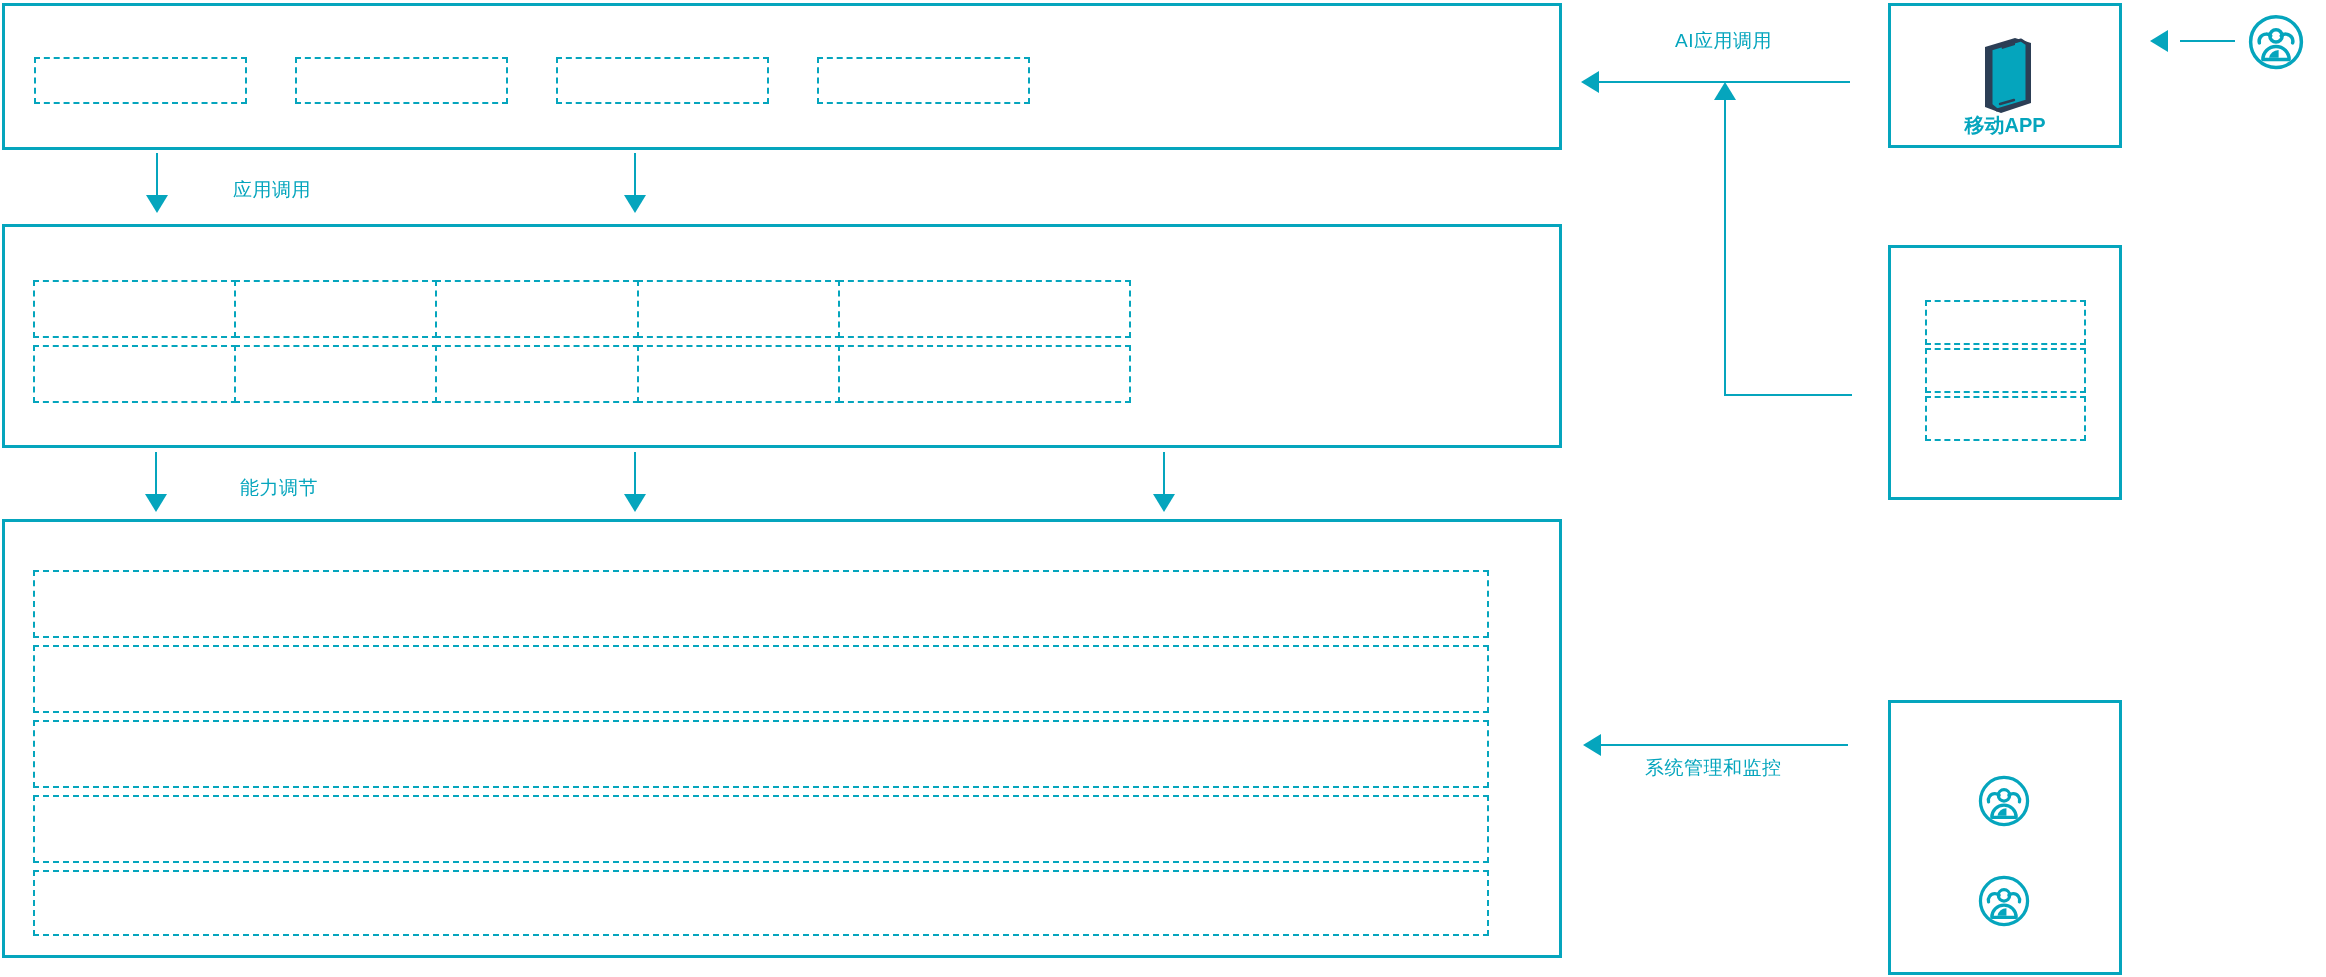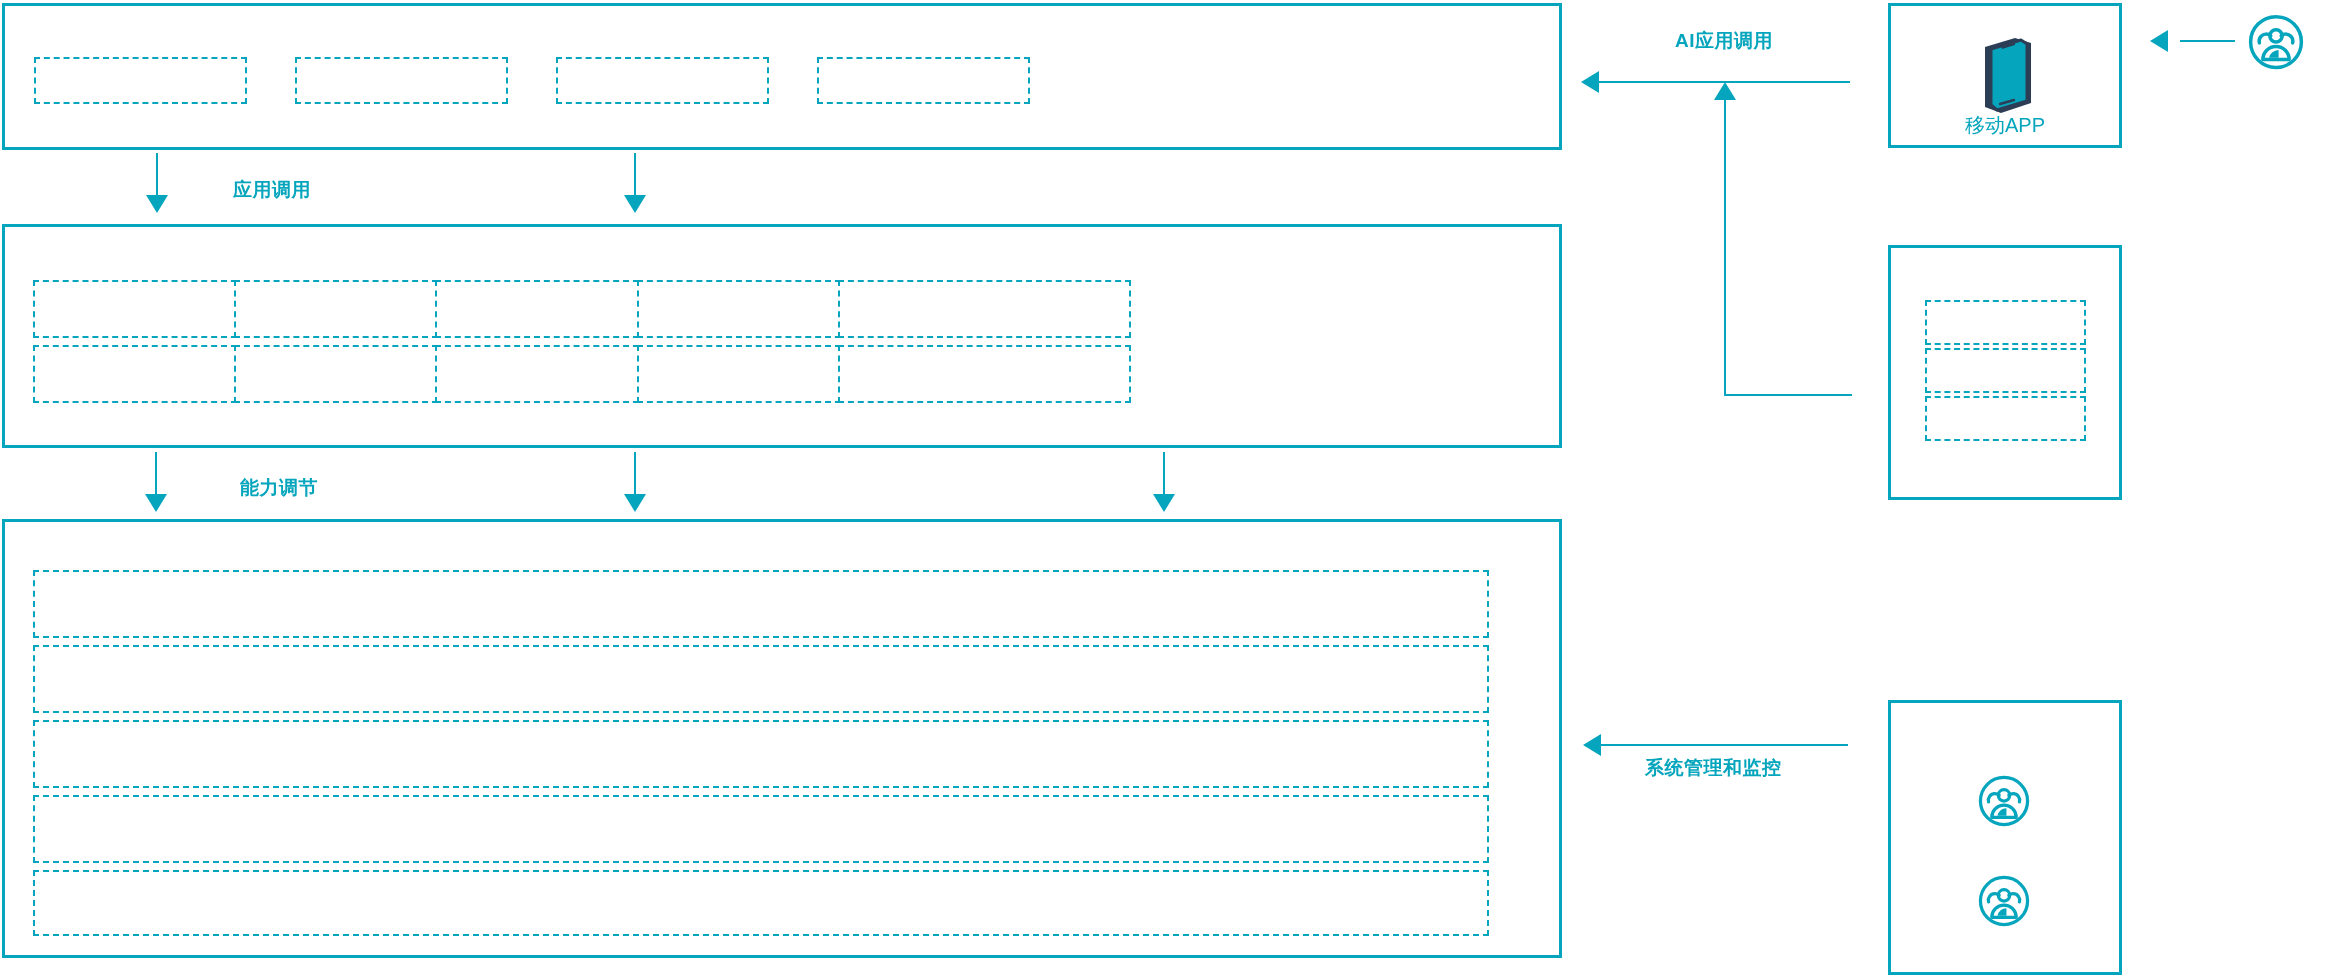--- a/index.html
+++ b/index.html
@@ -26,30 +26,30 @@
     position:absolute;
     box-sizing:border-box;
     border:2px dashed var(--teal);
     background:#ffffff;
   }
 
   .lbl{
     position:absolute;
     color:var(--teal);
     font-size:19px;
-    font-weight:bold;
+    font-weight:normal;
     letter-spacing:.5px;
     white-space:nowrap;
     line-height:1;
   }
   .caption{
     position:absolute;
     color:var(--teal);
     font-size:20px;
-    font-weight:normal;
+    font-weight:bold;
     white-space:nowrap;
     text-align:center;
     line-height:1;
   }
 
   
   .vline{ position:absolute; width:2px; background:var(--teal); }
   .hline{ position:absolute; height:2px; background:var(--teal); }
   .arrow-down{
     position:absolute;

